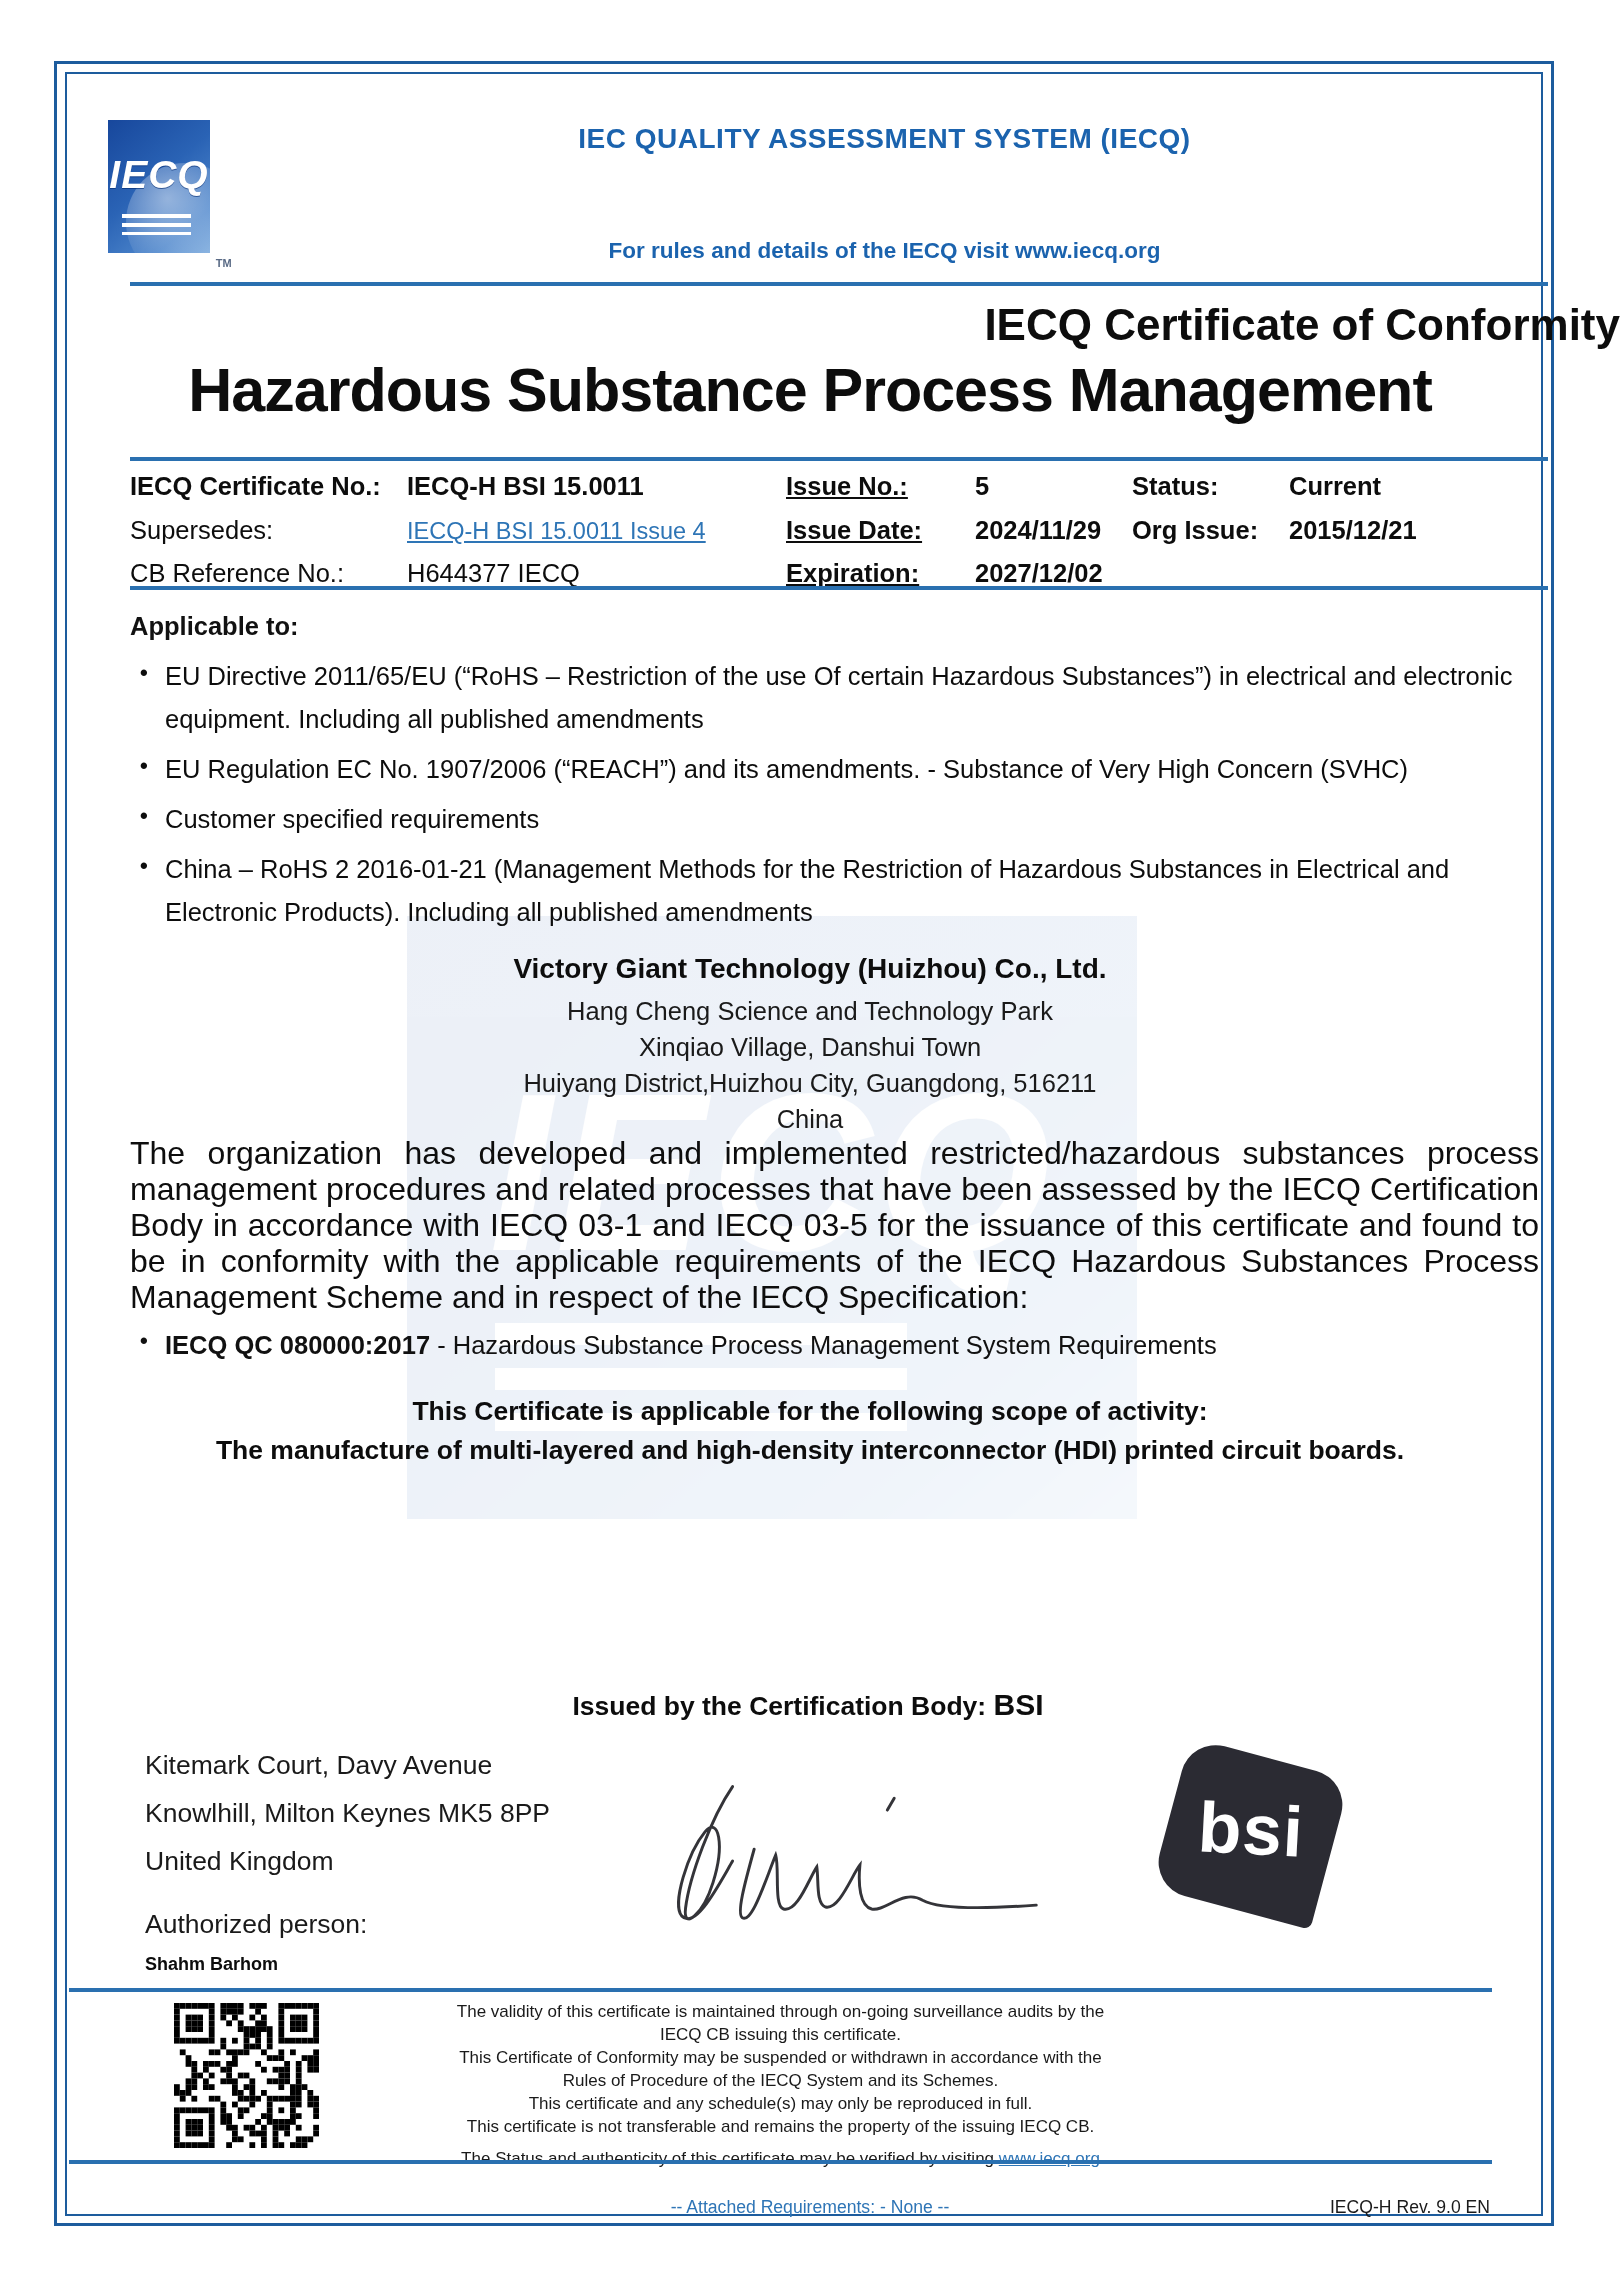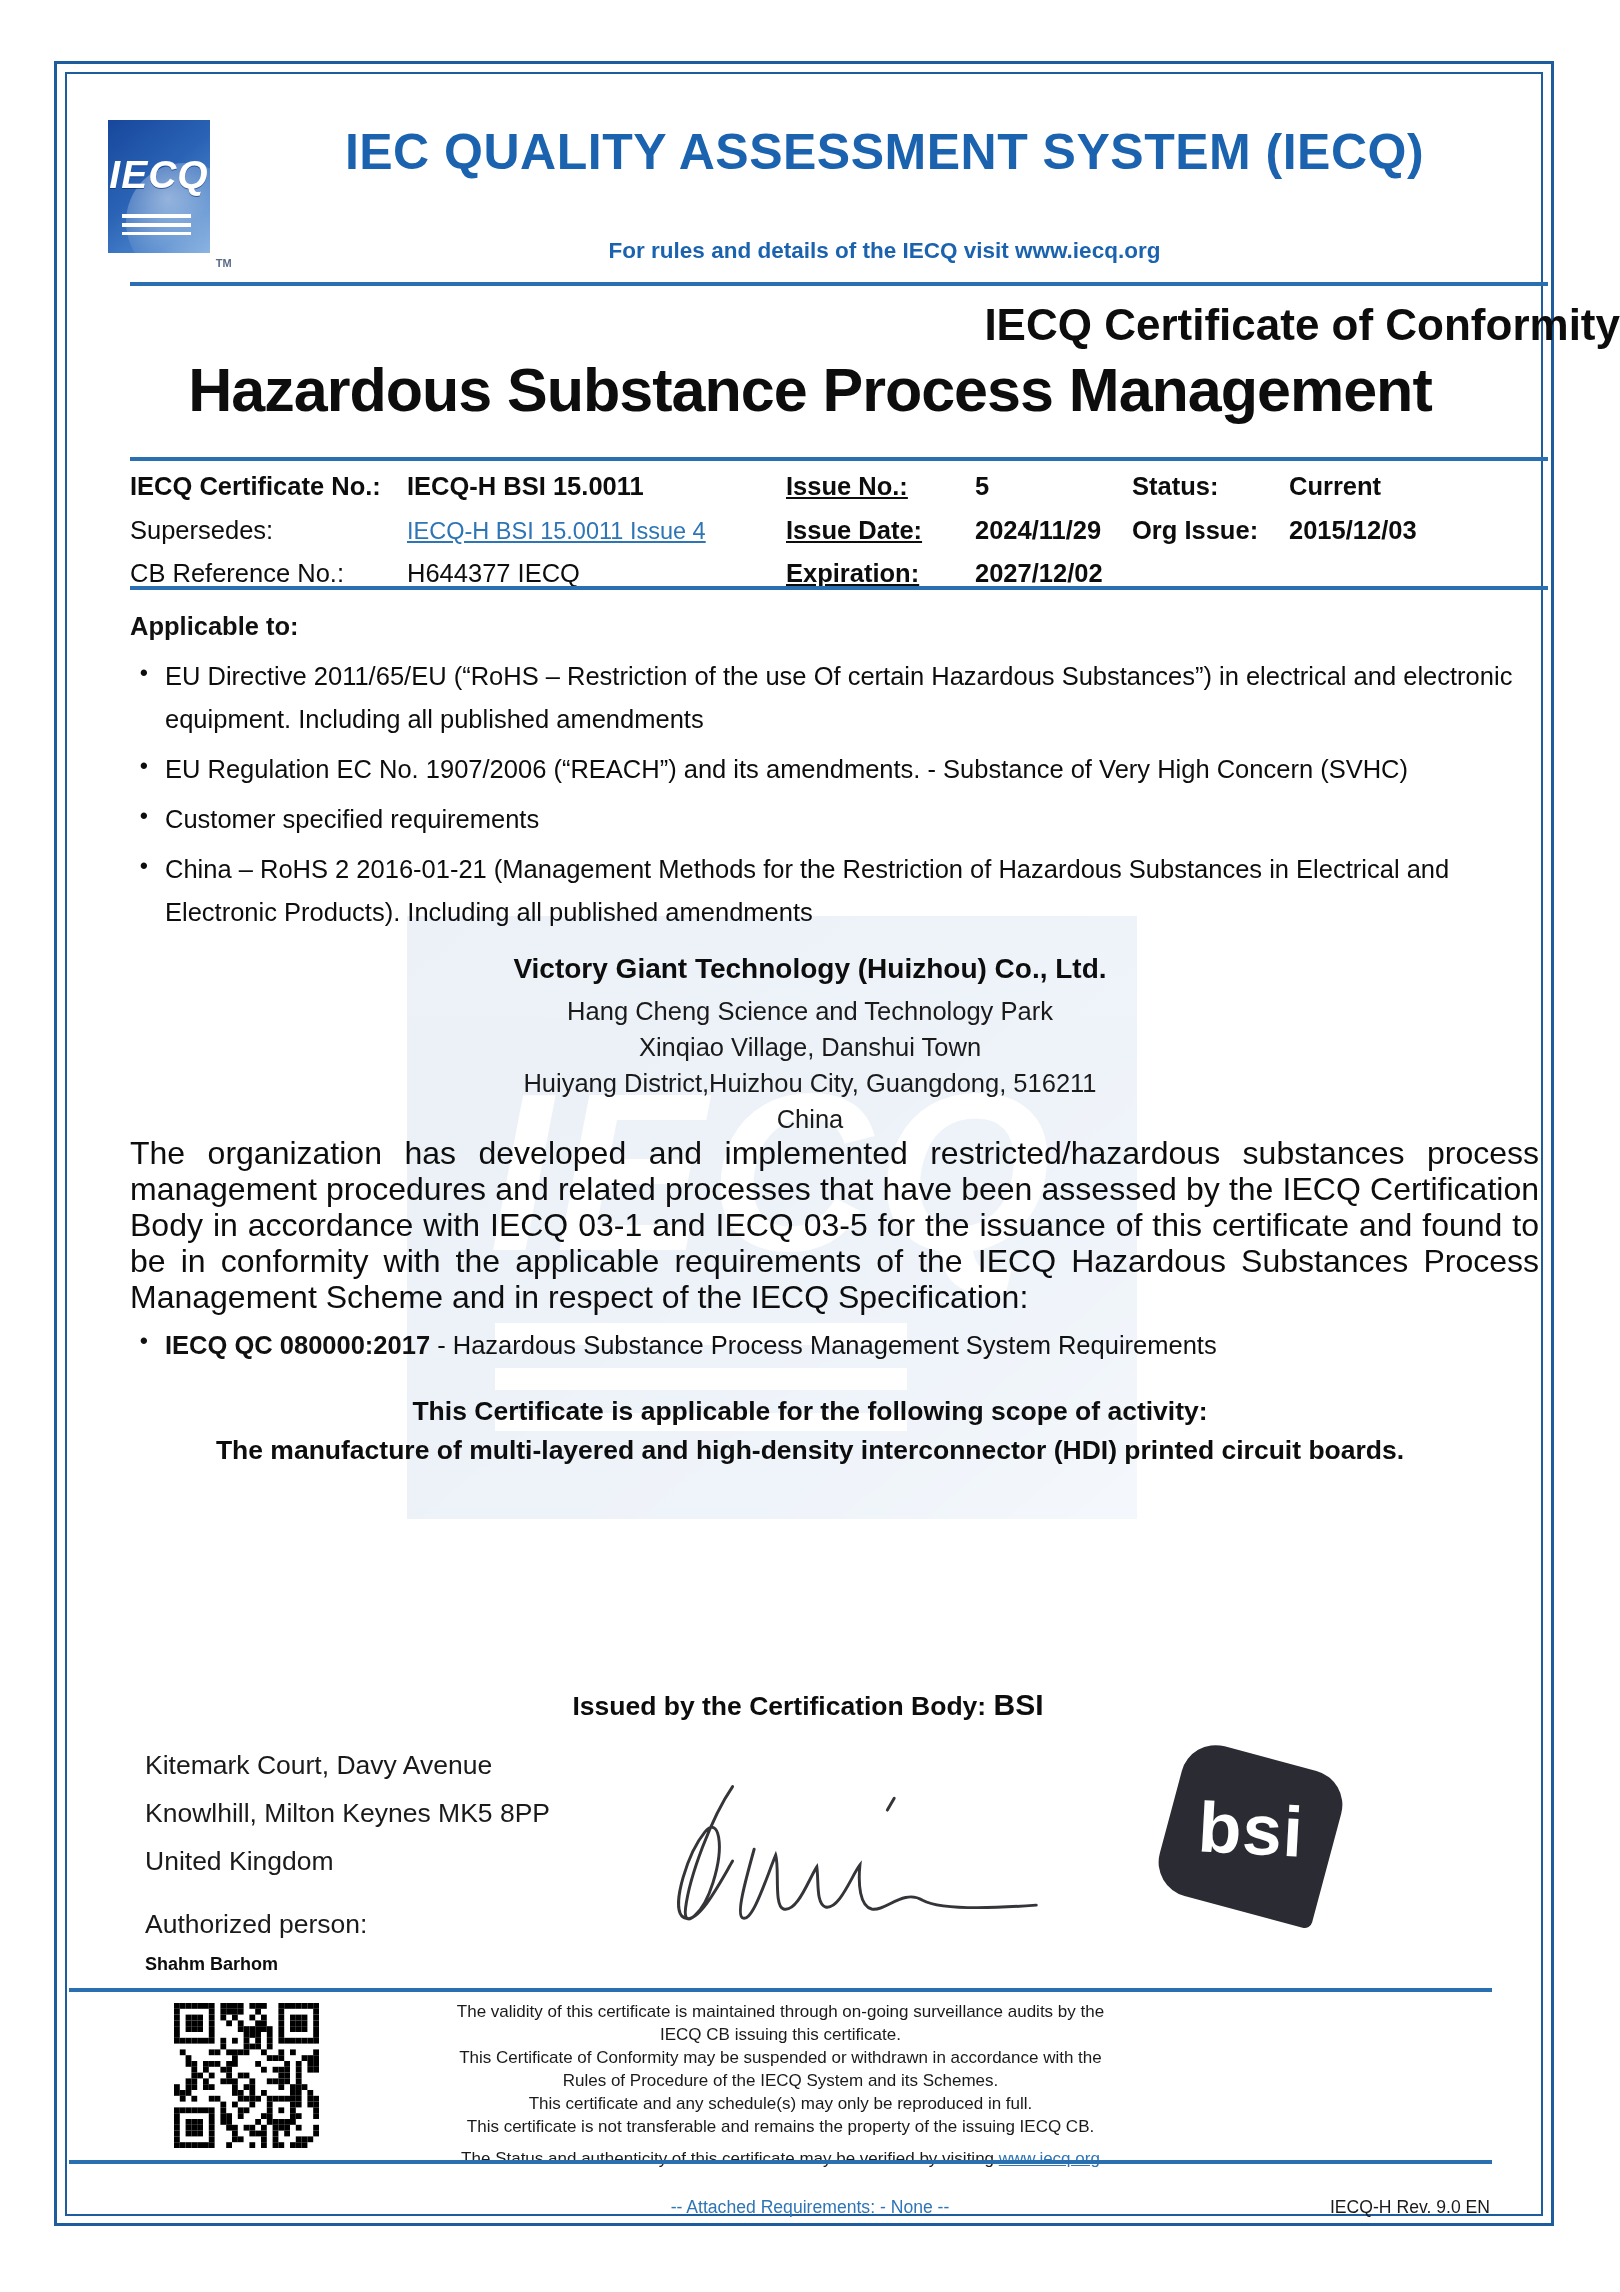--- a/index.html
+++ b/index.html
@@ -32,21 +32,21 @@
   .watermark{position:absolute;left:407px;top:916px;width:730px;height:603px;opacity:0.08;z-index:0;
              background:linear-gradient(140deg,#17479c 0%,#2a63b5 45%,#4d86cc 80%,#86b1e0 100%);}
   .watermark .iecq-word{position:absolute;left:0;right:0;top:127px;text-align:center;
              font-style:italic;font-weight:bold;font-size:225px;color:#fff;letter-spacing:3.9px;}
   .watermark .bars{position:absolute;left:88px;bottom:88px;width:412px;height:108px;
              background:repeating-linear-gradient(to bottom,#fff 0 21.6px,transparent 21.6px 45px);}
 
   .z1{z-index:1;}
 
   .hdr-title{left:225px;right:76px;top:123px;text-align:center;color:#1b63ae;
-             font-size:50px;font-weight:bold;letter-spacing:0.5px;}
+             font-size:28px;font-weight:bold;letter-spacing:0.5px;}
   .hdr-sub{left:225px;right:76px;top:238px;text-align:center;color:#1b63ae;
            font-size:22.5px;font-weight:bold;}
 
   .rule{height:3.9px;background:#2a70b0;}
   .rule-hdr{left:130px;right:72px;top:282px;}
   .rule-t-top{left:130px;right:72px;top:457px;}
   .rule-t-bot{left:130px;right:72px;top:586px;}
   .rule-f-top{left:69px;width:1423px;top:1988px;}
   .rule-f-bot{left:69px;width:1423px;top:2160px;}
 
@@ -137,21 +137,21 @@
   <div class="cell r1 c2l b z1">Issue No.:</div>
   <div class="cell r1 c2v b z1">5</div>
   <div class="cell r1 c3l b z1">Status:</div>
   <div class="cell r1 c3v b z1">Current</div>
 
   <div class="cell r2 c1l z1">Supersedes:</div>
   <div class="cell supersedes-link c1v link z1">IECQ-H BSI 15.0011 Issue 4</div>
   <div class="cell r2 c2l b z1">Issue Date:</div>
   <div class="cell r2 c2v b z1">2024/11/29</div>
   <div class="cell r2 c3l b z1">Org Issue:</div>
-  <div class="cell r2 c3v b z1">2015/12/03</div>
+  <div class="cell r2 c3v b z1">2015/12/21</div>
 
   <div class="cell r3 c1l z1">CB Reference No.:</div>
   <div class="cell r3 c1v z1">H644377 IECQ</div>
   <div class="cell r3 c2l b z1">Expiration:</div>
   <div class="cell r3 c2v b z1">2027/12/02</div>
 
   <div class="abs rule rule-t-bot z1"></div>
 
   <div class="abs applicable-h z1">Applicable to:</div>
   <div class="abs bullets z1">

